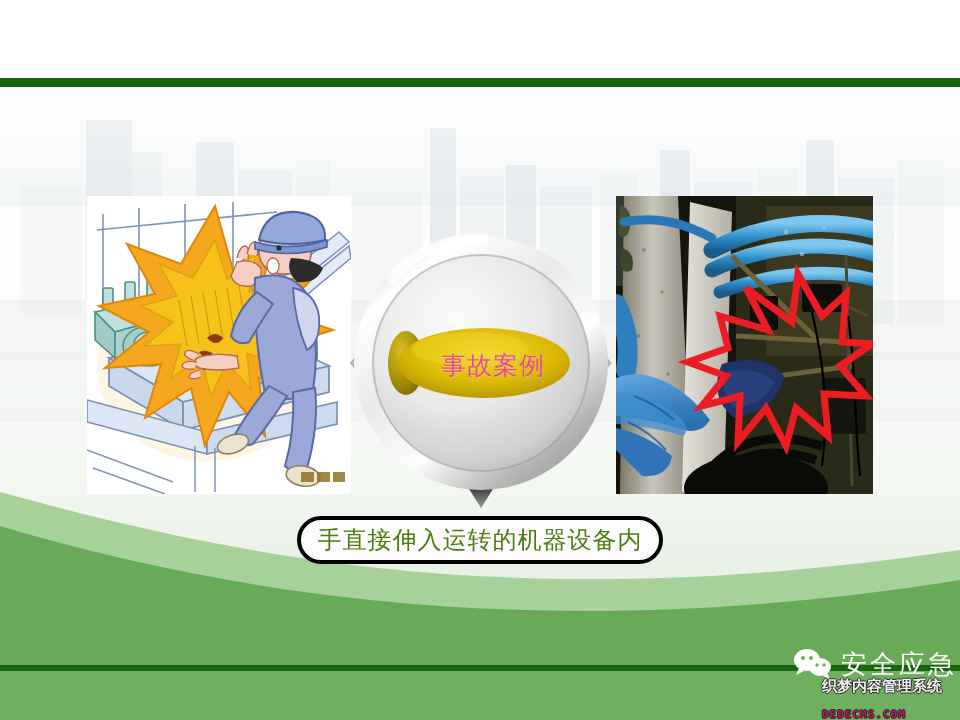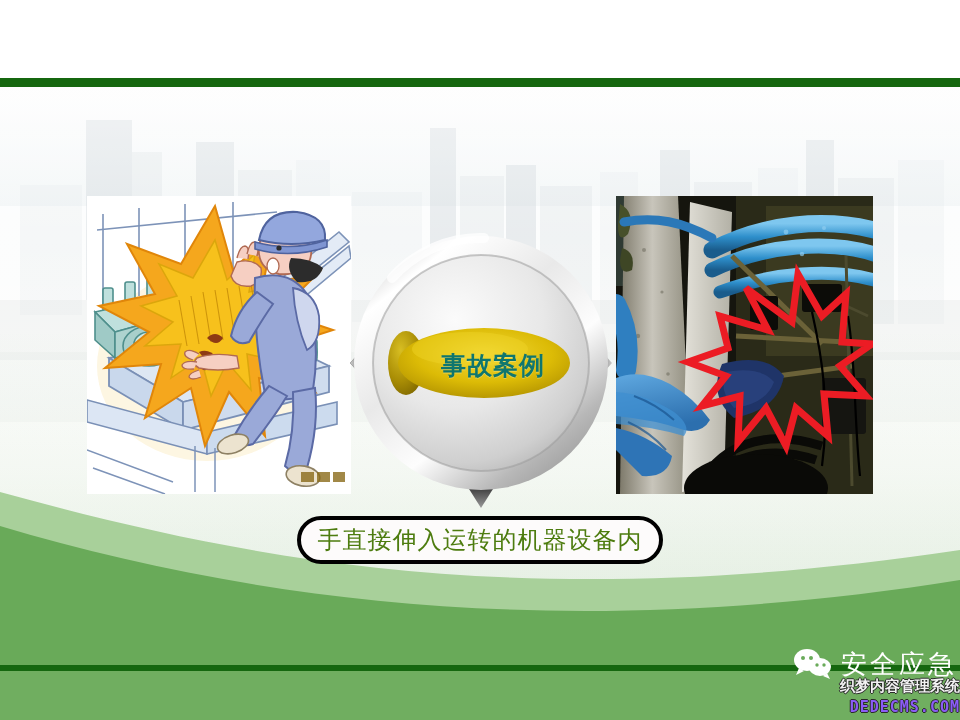--- a/index.html
+++ b/index.html
@@ -64,22 +64,22 @@
   .badge-wrap{position:absolute;left:350px;top:216px;width:262px;height:292px;}
   .badge-wrap svg{display:block;}
 
   .badge-text{
     position:absolute;left:0;top:0;width:262px;height:292px;
     display:flex;align-items:center;justify-content:center;
     pointer-events:none;
   }
   .badge-text span{
     font-family:"DejaVu Sans","Liberation Sans",sans-serif;
-    font-size:25px;font-weight:700;letter-spacing:1px;
-    color:#0f766e;
+    font-size:25px;font-weight:400;letter-spacing:1px;
+    color:#ec4899;
     transform:translate(12px,3px);
     text-shadow:0 1px 0 rgba(255,255,255,0.25);
   }
 
   
   .caption{
     position:absolute;left:297px;top:516px;width:366px;height:48px;
     border:4px solid #000000;border-radius:26px;
     background:#fdfbfb;
     display:flex;align-items:center;justify-content:center;
@@ -98,33 +98,33 @@
     display:flex;align-items:center;gap:8px;
   }
   .wx-icon{width:40px;height:32px;position:relative;flex:0 0 auto;}
   .footer-brand .brand-name{
     font-family:"DejaVu Sans","Liberation Sans",sans-serif;
     font-size:26px;font-weight:400;color:#ffffff;letter-spacing:3px;
     line-height:1;
   }
   .watermark{
     position:absolute;left:822px;top:679px;width:138px;
-    text-align:right;line-height:1.0;
+    text-align:left;line-height:1.0;
   }
   .wm1{
     font-family:"DejaVu Sans","Liberation Sans",sans-serif;
     font-size:15px;font-weight:700;color:#f2f2f2;letter-spacing:0px;
     text-shadow:-1px 0 #2a2a2a,0 1px #2a2a2a,1px 0 #2a2a2a,0 -1px #2a2a2a;
     display:block;
   }
   .wm2{
     font-family:"DejaVu Sans Mono","Liberation Mono",monospace;
-    font-size:15px;font-weight:700;color:#8b5cf6;letter-spacing:1px;
+    font-size:11px;font-weight:700;color:#be185d;letter-spacing:1px;
     text-shadow:-1px 0 #2a2a2a,0 1px #2a2a2a,1px 0 #2a2a2a,0 -1px #2a2a2a;
-    display:block;margin-top:6px;
+    display:block;margin-top:15px;
   }
 </style>
 </head>
 <body>
 
 <div id="slide">
 
   <div class="city-bg"></div>
   <div class="city-sky"></div>
 

